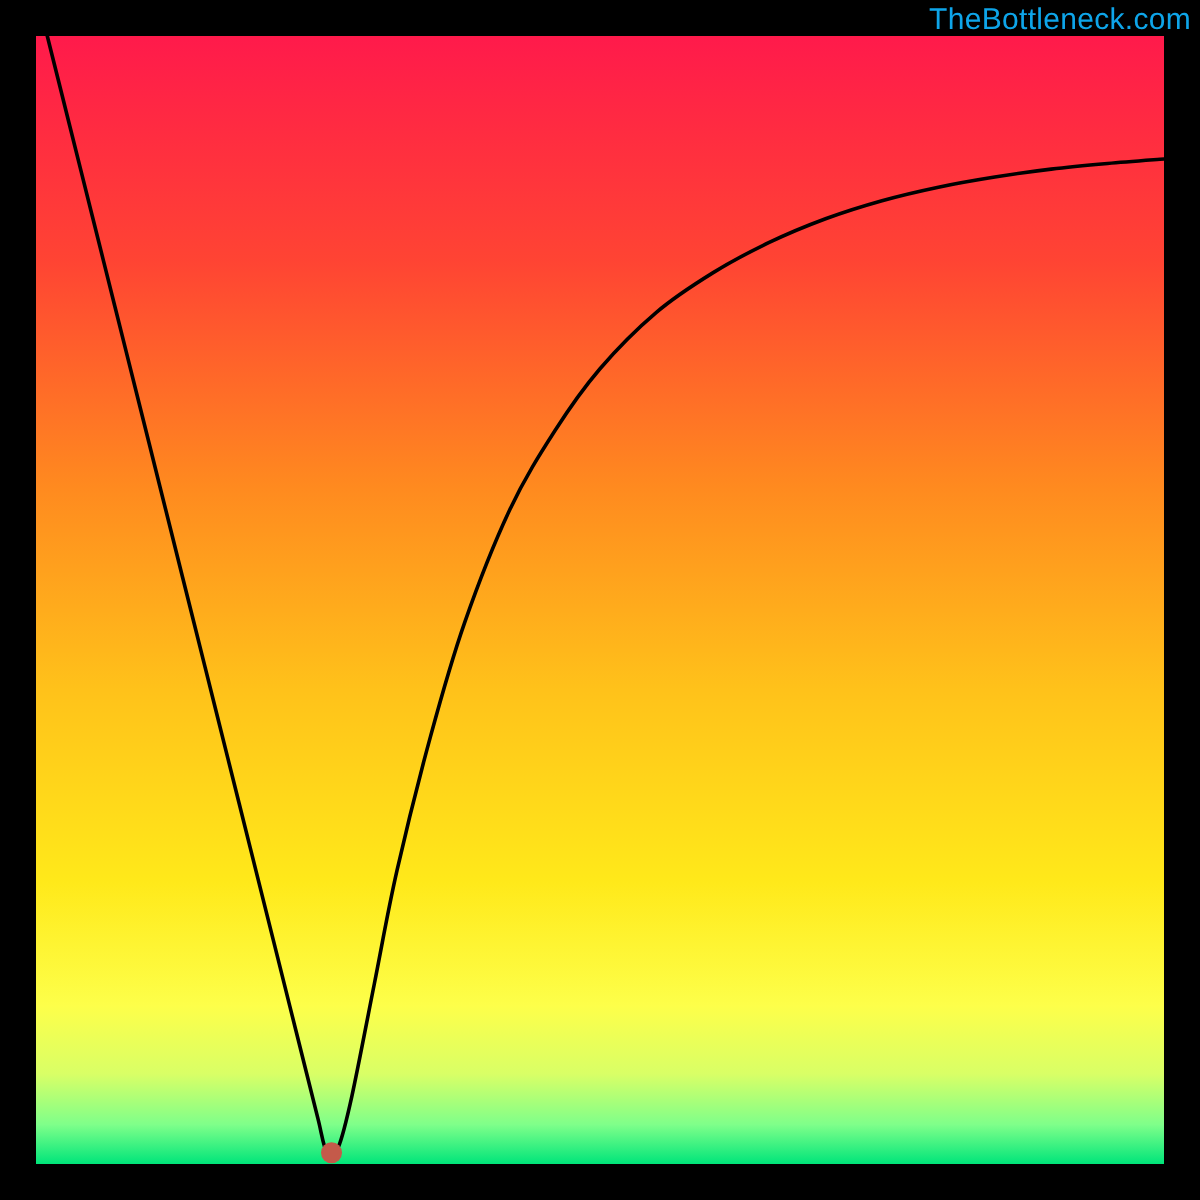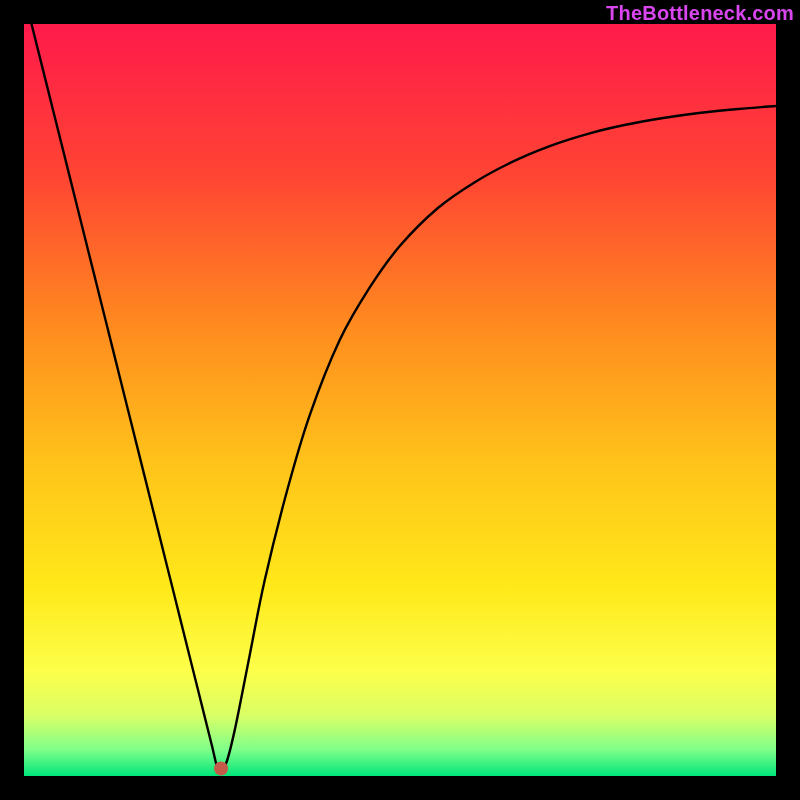--- a/index.html
+++ b/index.html
@@ -23,23 +23,23 @@
     position: absolute;
     left: 0;
     top: 0;
     width: 752px;
     height: 752px;
   }
   .watermark {
     position: absolute;
     top: 2px;
     right: 6px;
-    color: #d946ef;
+    color: #0ea5e9;
     font-size: 20px;
-    font-weight: 700;
+    font-weight: 400;
     letter-spacing: 0.2px;
     user-select: none;
   }
   svg {
     display: block;
   }
 </style>
 </head>
 <body>
 

